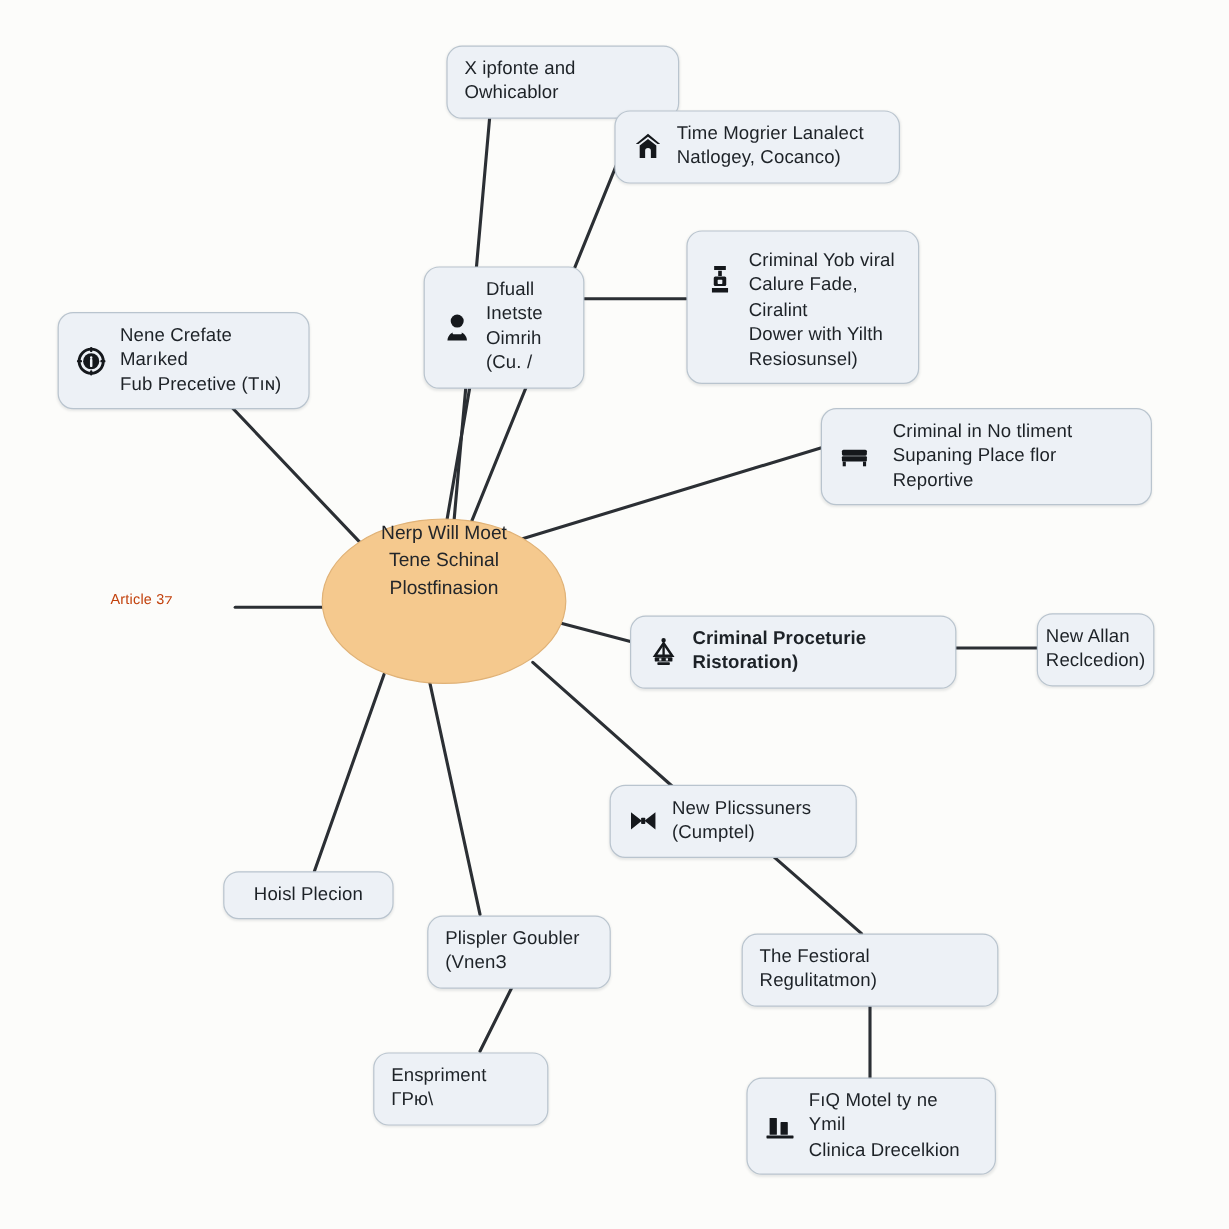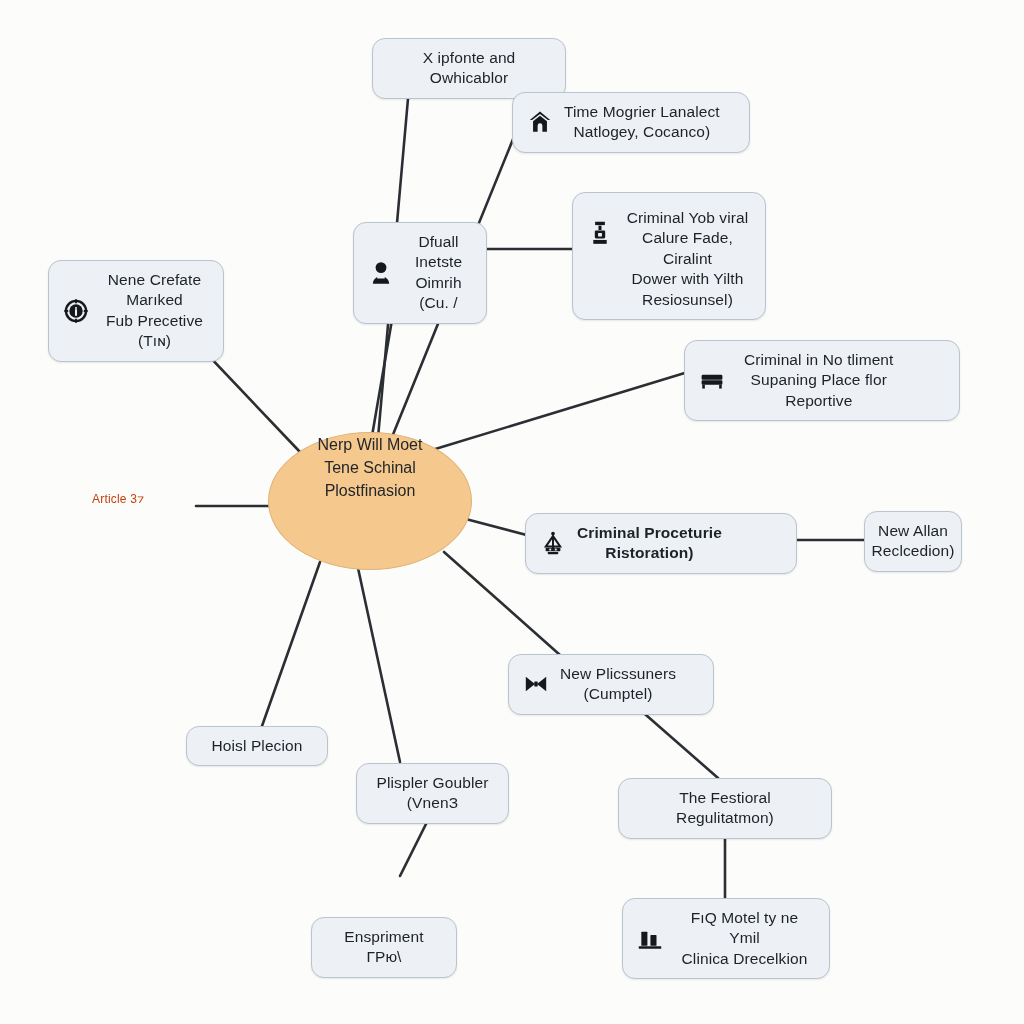--- a/index.html
+++ b/index.html
@@ -38,21 +38,20 @@
     border-radius: 13px;
     padding: 9px 14px;
     box-shadow: 0 1px 2px rgba(40,50,60,0.10);
   }
   .node .label {
     font-size: 15.5px;
     line-height: 1.32;
     color: #1d2227;
     white-space: pre-line;
     letter-spacing: 0.1px;
-    text-align: center;
   }
   .node .ico {
     flex: 0 0 auto;
     width: 26px;
     height: 26px;
     display: block;
     color: #15181c;
   }
   .node .ico svg { display: block; width: 26px; height: 26px; }
   .node.noicon { justify-content: center; }
@@ -173,21 +172,21 @@
         <rect x="10.2" y="12.1" width="3.6" height="3.2" rx="0.5" fill="#edf1f6"></rect>
         <path d="M5.8 18.4h12.4v3.6H5.8z"></path>
       </svg>
     </span>
     <div class="label">Criminal Yob viral
 Calure Fade, Ciralint
 Dower with Yilth
 Resiosunsel)</div>
   </div>
 
-  <div class="node" style="left:48px; top:260px; width:176px;">
+  <div class="node" style="left:48px; top:260px; width:210px;">
     <span class="ico">
       <svg viewBox="0 0 24 24" fill="none" aria-hidden="true">
         <circle cx="12" cy="12" r="9.3" stroke="currentColor" stroke-width="2.2"></circle>
         <circle cx="12" cy="12" r="6.2" fill="currentColor"></circle>
         <path d="M12 9.2v0.1M12 11v4.6" stroke="#edf1f6" stroke-width="1.9" stroke-linecap="round"></path>
         <path d="M12 1.9v2.2M12 19.9v2.2M1.9 12h2.2M19.9 12h2.2" stroke="currentColor" stroke-width="1.8" stroke-linecap="round"></path>
       </svg>
     </span>
     <div class="label">Nene Crefate Marıked
 Fub Precetive (Tıɴ)</div>
@@ -257,17 +256,17 @@
   </div>
 
   <div class="node noicon" style="left:186px; top:726px; width:142px;">
     <div class="label">Hoisl Plecion</div>
   </div>
 
   <div class="node noicon" style="left:356px; top:763px; width:153px;">
     <div class="label">Plispler Goubler (VnenЗ</div>
   </div>
 
-  <div class="node noicon" style="left:311px; top:877px; width:146px;margin-top:40px;">
+  <div class="node noicon" style="left:311px; top:877px; width:146px;">
     <div class="label">Enspriment ГPю\</div>
   </div>
 
 </div>
 
 </body></html>

